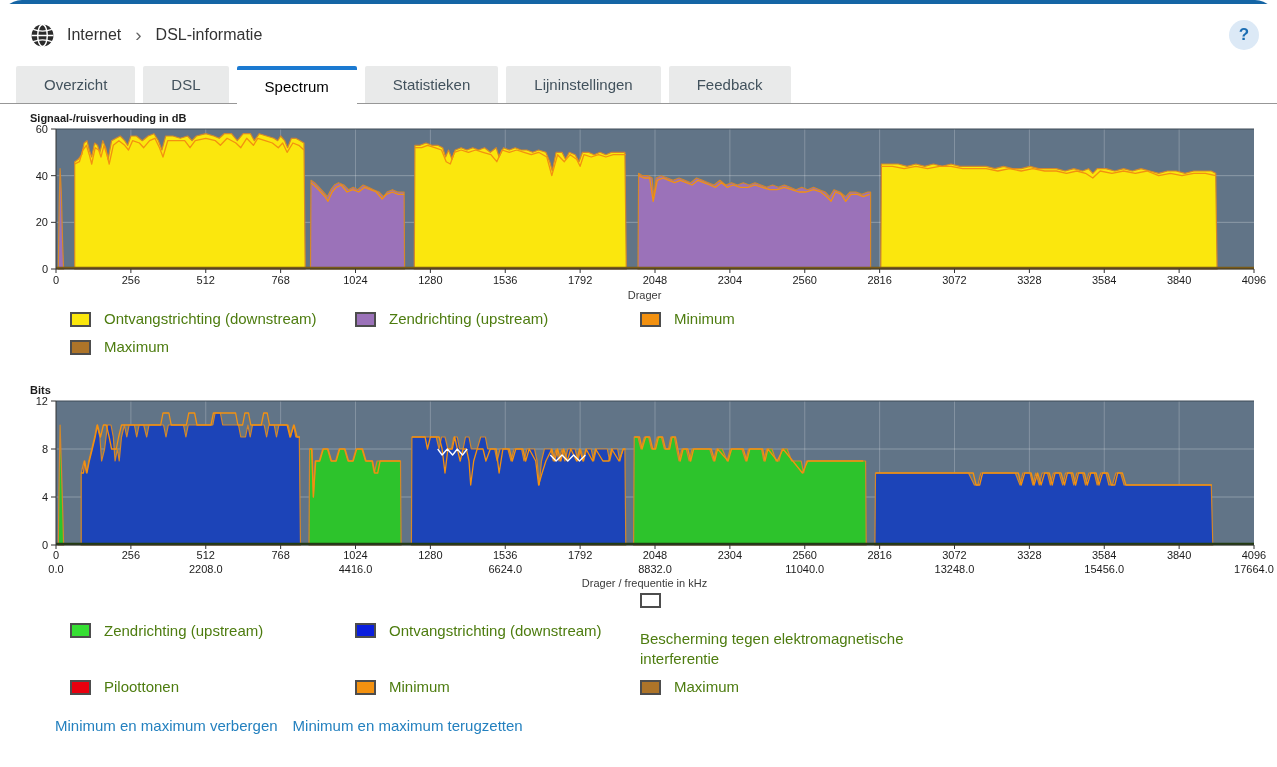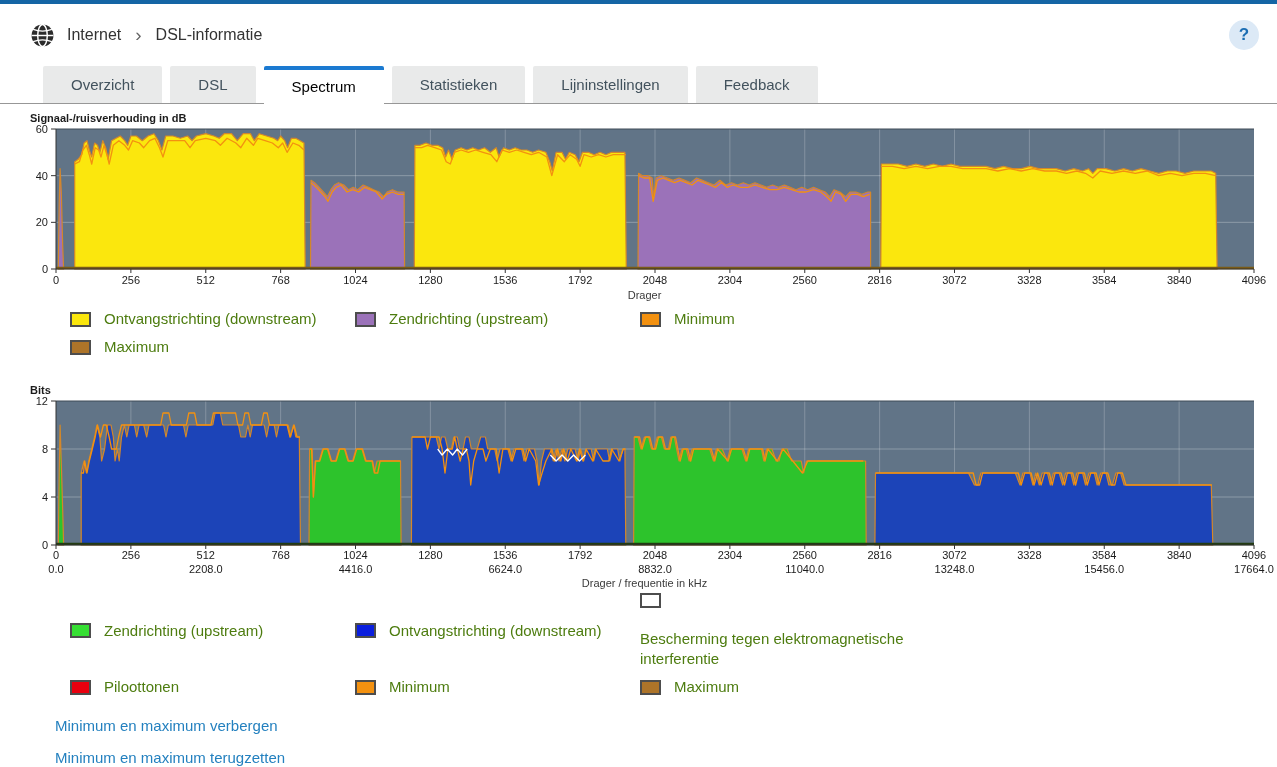--- a/index.html
+++ b/index.html
@@ -1,44 +1,44 @@
 <!DOCTYPE html>
 <html><head>
 <meta charset="utf-8">
 <style>
   * { box-sizing: border-box; margin: 0; padding: 0; }
   html,body { background:#fff; }
   body { font-family: "Liberation Sans", sans-serif; color:#333; }
-  .page { position:relative; width:1277px; height:767px; background:#fff; overflow:hidden; }
+  .page { position:relative; width:1277px; height:767px; background:#fff; overflow:hidden;border-radius:22px; }
   .topstrip { height:4px; background:#1565a5; width:100%; }
   .header { display:flex; align-items:center; height:62px; padding:0 18px 0 30px; }
   .crumb { display:flex; align-items:center; gap:14px; font-size:16px; color:#333; }
   .crumb a { color:#333; text-decoration:none; }
   .crumb .sep { color:#666; font-size:19px; line-height:1; padding-bottom:2px; }
   .globe { width:25px; height:25px; margin-right:12px; flex:0 0 auto; }
   .help { margin-left:auto; width:30px; height:30px; border-radius:50%; background:#dcE9f6;
           color:#1a6db3; font-weight:bold; font-size:17px; display:flex; align-items:center;
           justify-content:center; cursor:pointer; border:none; }
-  .tabbar { display:flex; align-items:flex-end; padding-left:43px; border-bottom:1px solid #979797; height:38px; }
+  .tabbar { display:flex; align-items:flex-end; padding-left:16px; border-bottom:1px solid #979797; height:38px; }
   .tab { height:37px; line-height:36px; padding:0 28px; margin-right:8px; background:#e9eaea;
          color:#42525d; font-size:15px; border:none; border-radius:2px 2px 0 0; cursor:pointer;
          font-family:"Liberation Sans",sans-serif; }
   .tab.active { background:#fff; color:#000000; border-top:4px solid #1b7ad1; line-height:32px;
                 margin-bottom:-1px; height:38px; }
   .chart-title { font-size:11px; font-weight:bold; color:#1c1c1c; margin:8px 0 1px 30px; }
   .xlabel { font-size:11px; color:#3a3a3a; text-align:center; width:1277px; margin-top:0;padding-left:12px; }
   svg.chart { display:block; }
   .legend { display:grid; grid-template-columns:285px 285px 1fr; align-items:center;
             row-gap:8px; padding-left:70px; margin-top:8px; font-size:15px; color:#4d7c0f; }
   .li { display:flex; align-items:center; gap:13px; }
   .li.stacked { flex-direction:column; align-items:flex-start; gap:21px; }
   .sw { width:21px; height:15px; border:2px solid #4d4d4d; flex:0 0 auto; display:inline-block; }
   .lt { line-height:1.35; }
   .li.stacked .lt { max-width:290px; }
-  .links { padding-left:55px; margin-top:20px; display:flex; flex-direction:column; gap:15px; }
+  .links { padding-left:55px; margin-top:20px; display:flex; flex-direction:row; gap:15px; }
   .links a { color:#2380bf; font-size:15px; text-decoration:none; cursor:pointer; }
 </style>
 </head>
 <body>
 
 <div class="page">
   <div class="topstrip"></div>
 
   <div class="header">
     <svg class="globe" viewBox="0 0 24 24">

